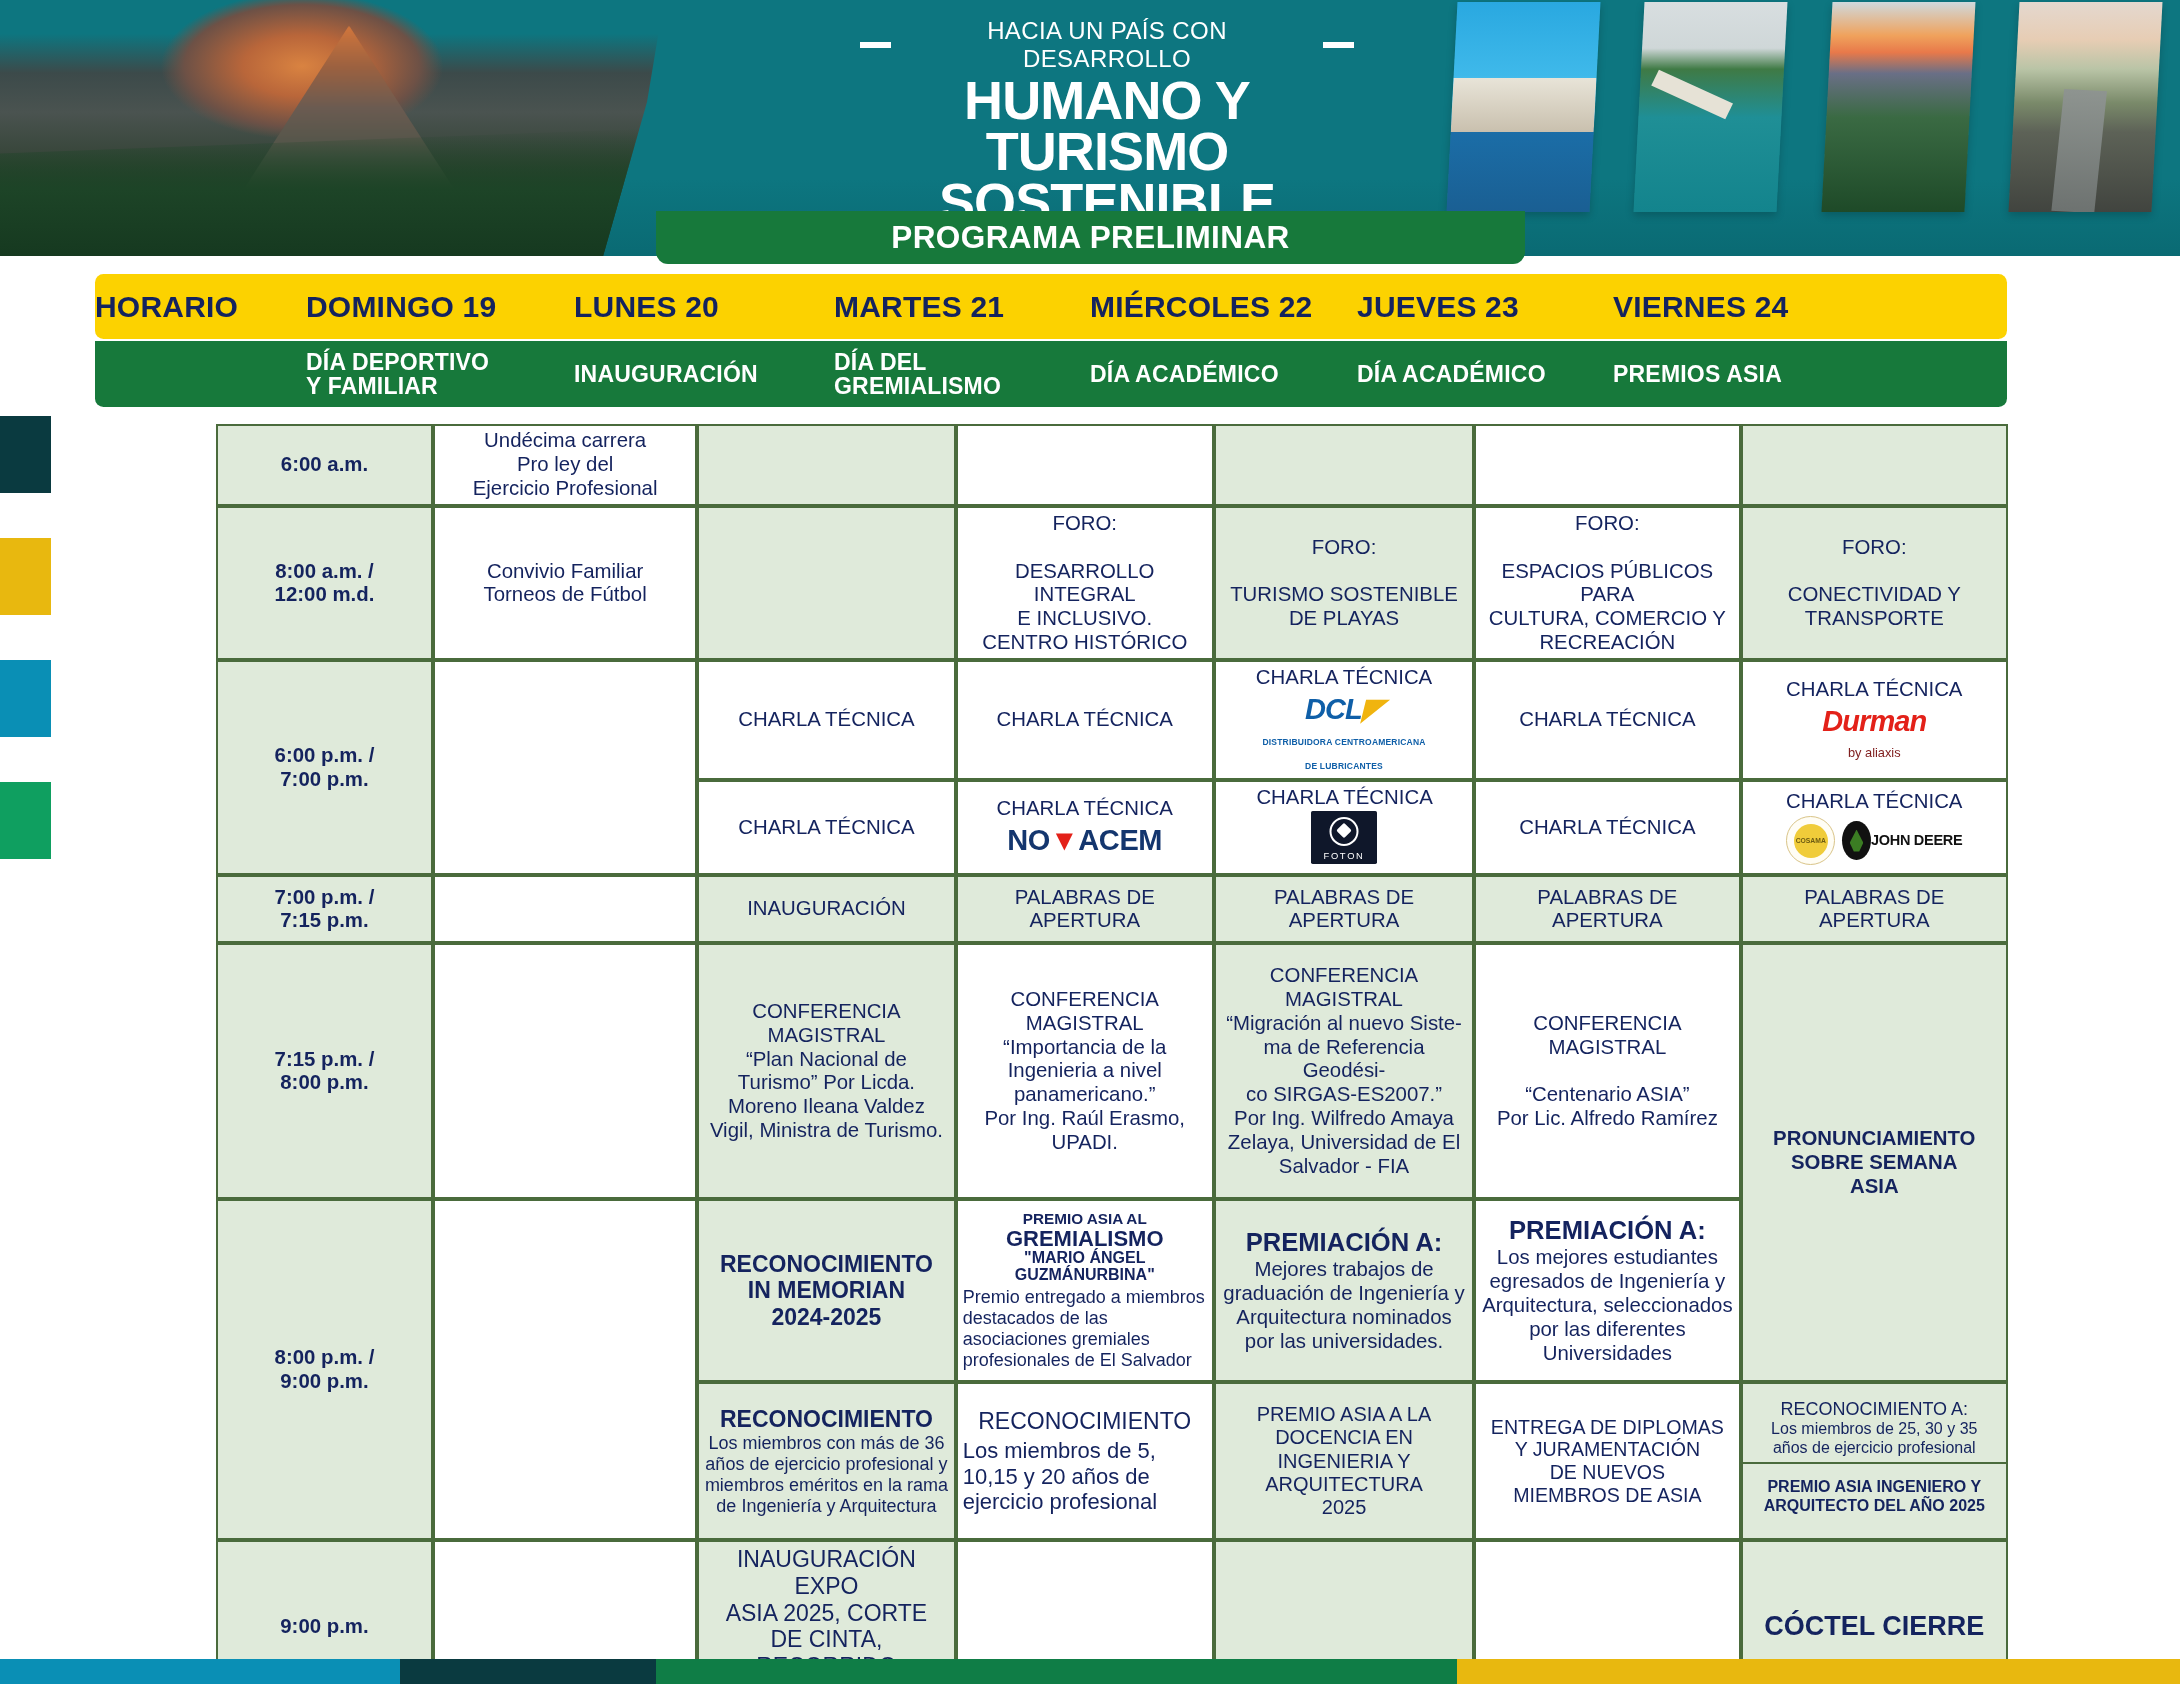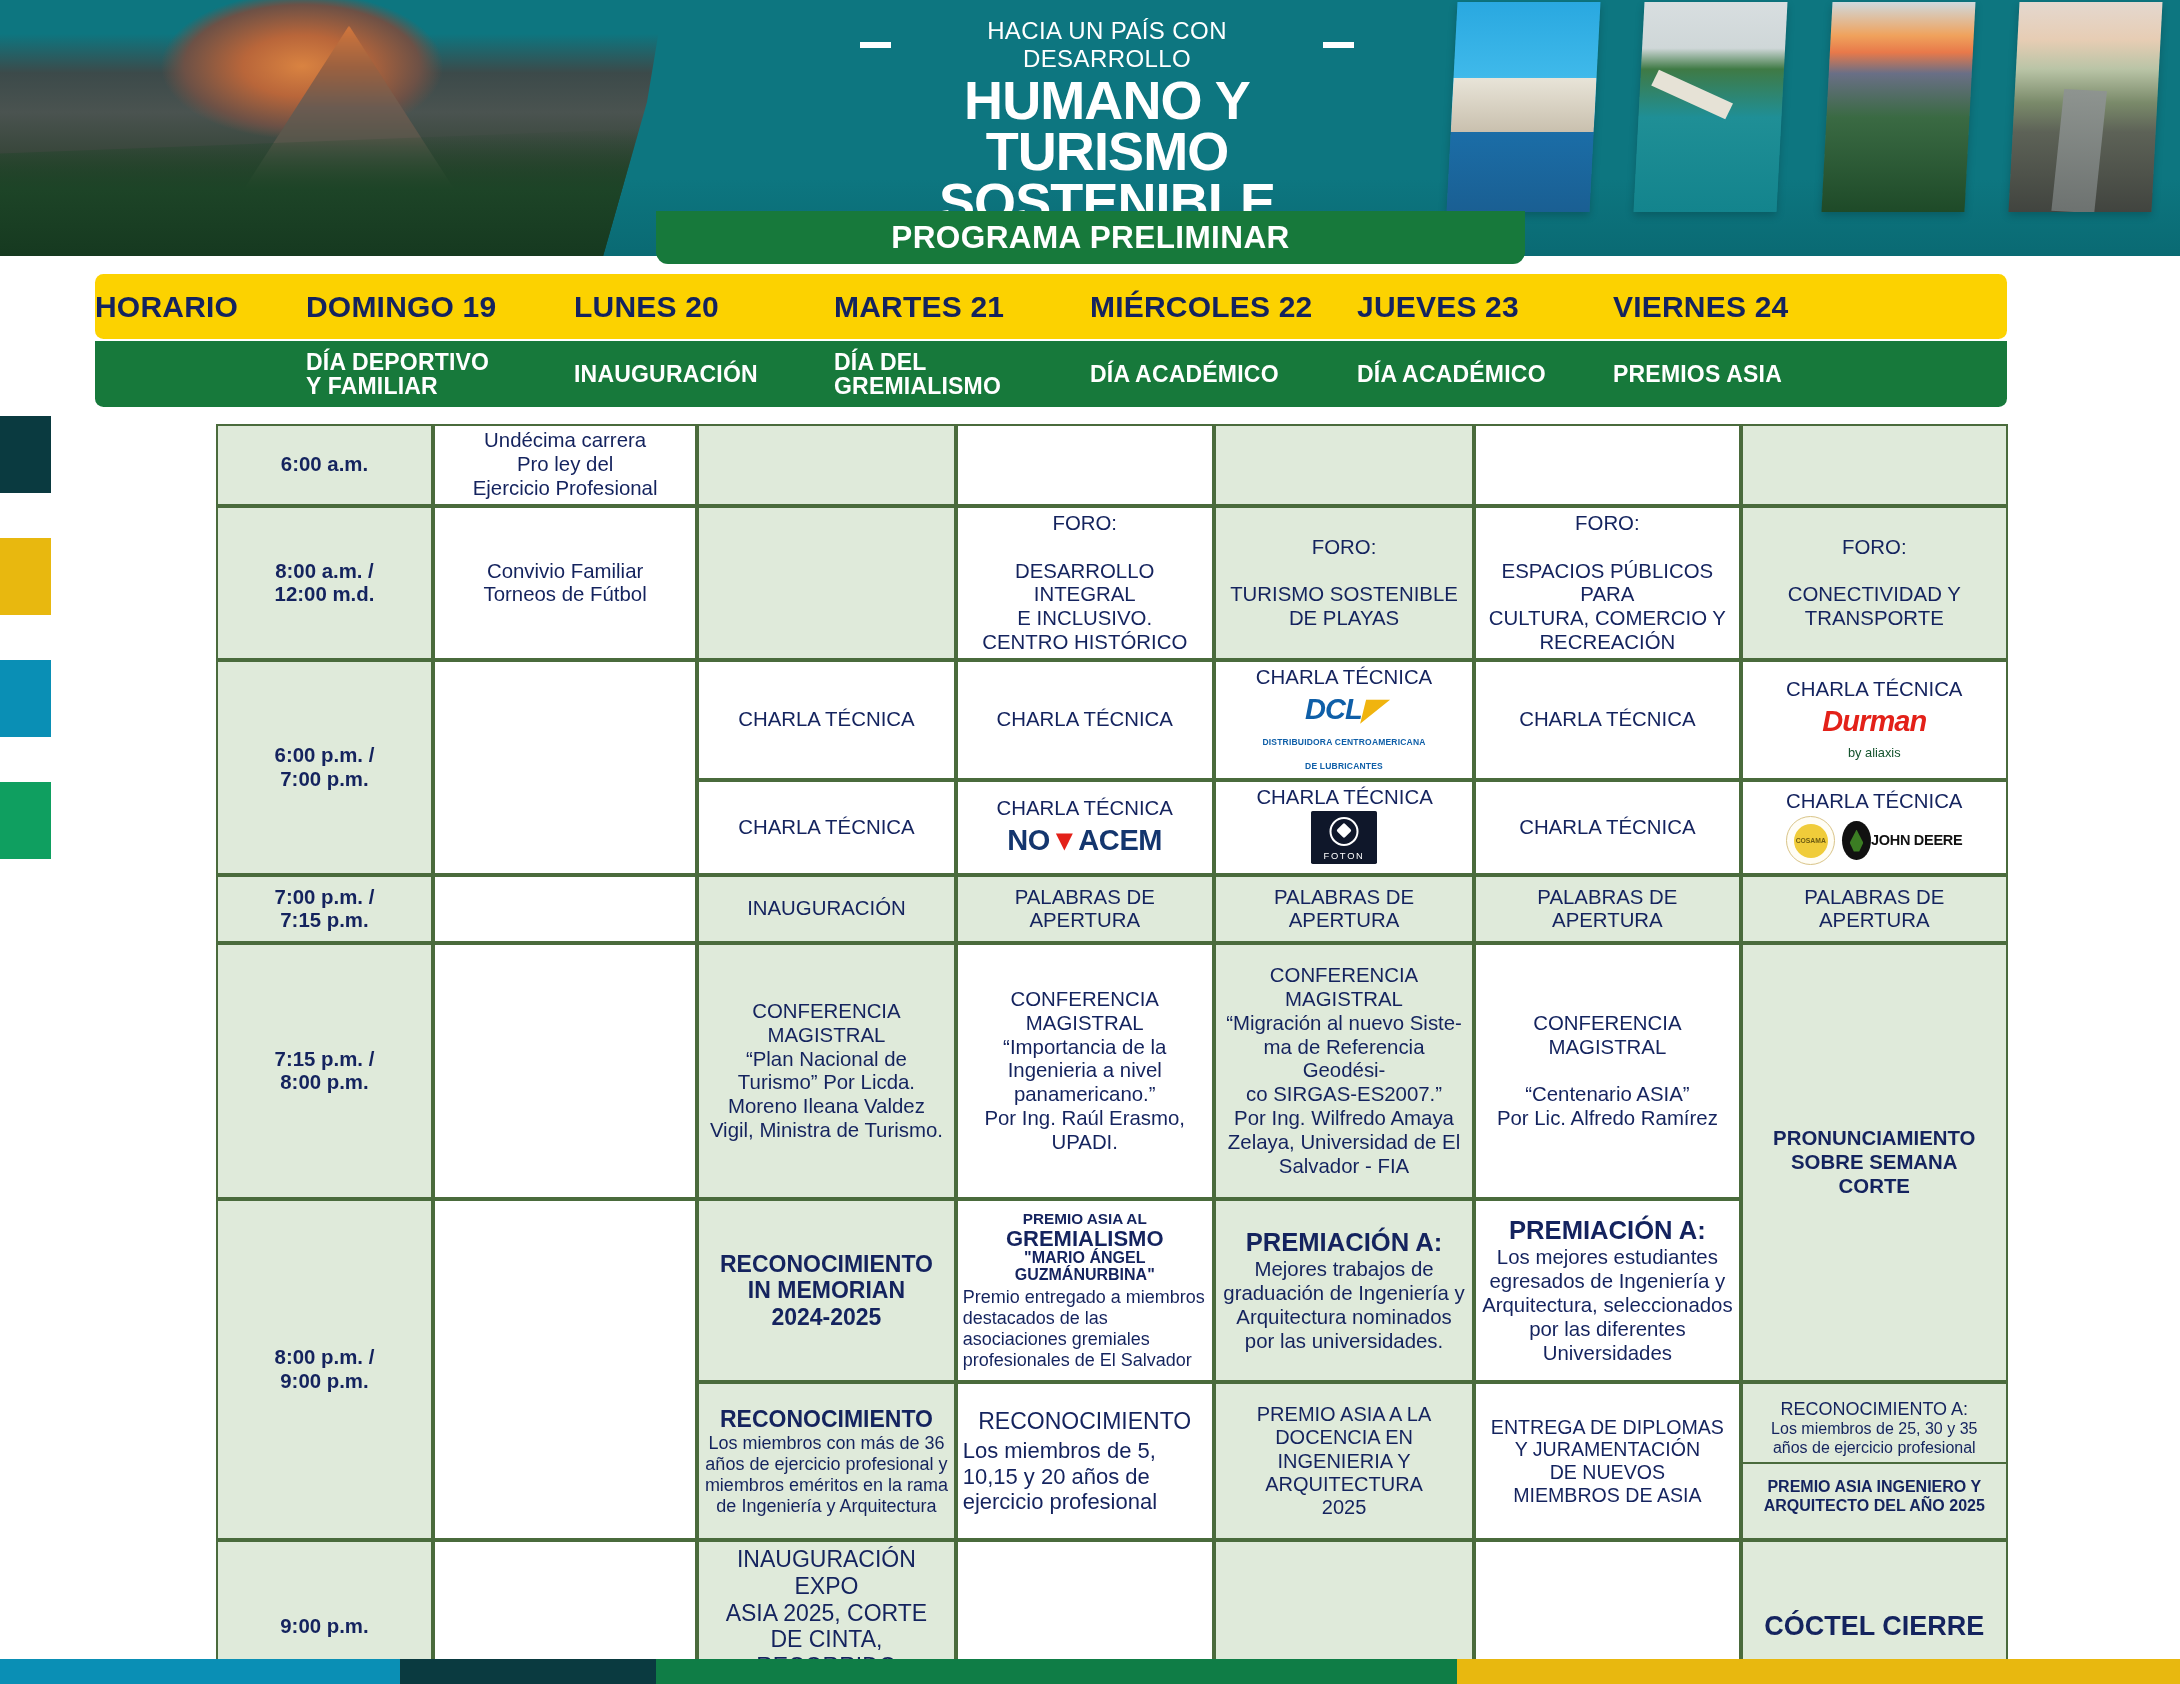--- a/index.html
+++ b/index.html
@@ -124,21 +124,21 @@
   .xsmall { font-size: 16px; }
   .big { font-size: 25.6px; font-weight: bold; }
   .left { text-align: left; }
 
   
   .lg { display:block; margin: 3.4px auto 0 auto; }
   .lg-dcl { font-weight: bold; font-style: italic; font-size: 29px; color: #0f5fa8; letter-spacing: -0.9px; }
   .lg-dcl .dot { color: #f0b40f; }
   .lg-dcl-sub { font-size: 8.5px; color:#0f5fa8; font-weight:bold; letter-spacing:0.2px; line-height:1.15; margin-top:0.9px; }
   .lg-durman { font-weight: bold; font-style: italic; font-size: 29px; color:#e32119; letter-spacing:-0.9px; }
-  .lg-durman-sub { font-size: 12.8px; color:#14532d; margin-top: -1.7px; }
+  .lg-durman-sub { font-size: 12.8px; color:#7f1d1d; margin-top: -1.7px; }
   .lg-novacem { font-weight: bold; font-size: 29px; color:#14366e; letter-spacing:-0.4px; }
   .lg-novacem .v { color: #e32119; }
   .foton {
     display:inline-block; background:#0f172a; color:#fff; width: 66px; height: 53px;
     border-radius: 1.7px; margin-top: 1.7px; position: relative;
   }
   .foton .ring {
     position:absolute; left:50%; top:6px; transform:translateX(-50%);
     width:29px;height:29px;border-radius:50%;border:2.6px solid #fff;
   }
@@ -407,21 +407,21 @@
       </td>
       <td class="plain">
         <span>CONFERENCIA</span><br>
         <span>MAGISTRAL</span><br><br>
         <span>“Centenario ASIA”</span><br>
         <span>Por Lic. Alfredo Ramírez</span>
       </td>
       <td class="tint b" rowspan="2">
         <span>PRONUNCIAMIENTO</span><br>
         <span>SOBRE SEMANA</span><br>
-        <span>CORTE</span>
+        <span>ASIA</span>
       </td>
     </tr>
 
     <tr style="height:183px">
       <td class="tint tcell" rowspan="2">
         <span>8:00 p.m. /</span><br>
         <span>9:00 p.m.</span>
       </td>
       <td class="plain" rowspan="2"></td>
       <td class="tint b" style="font-size:23px">

